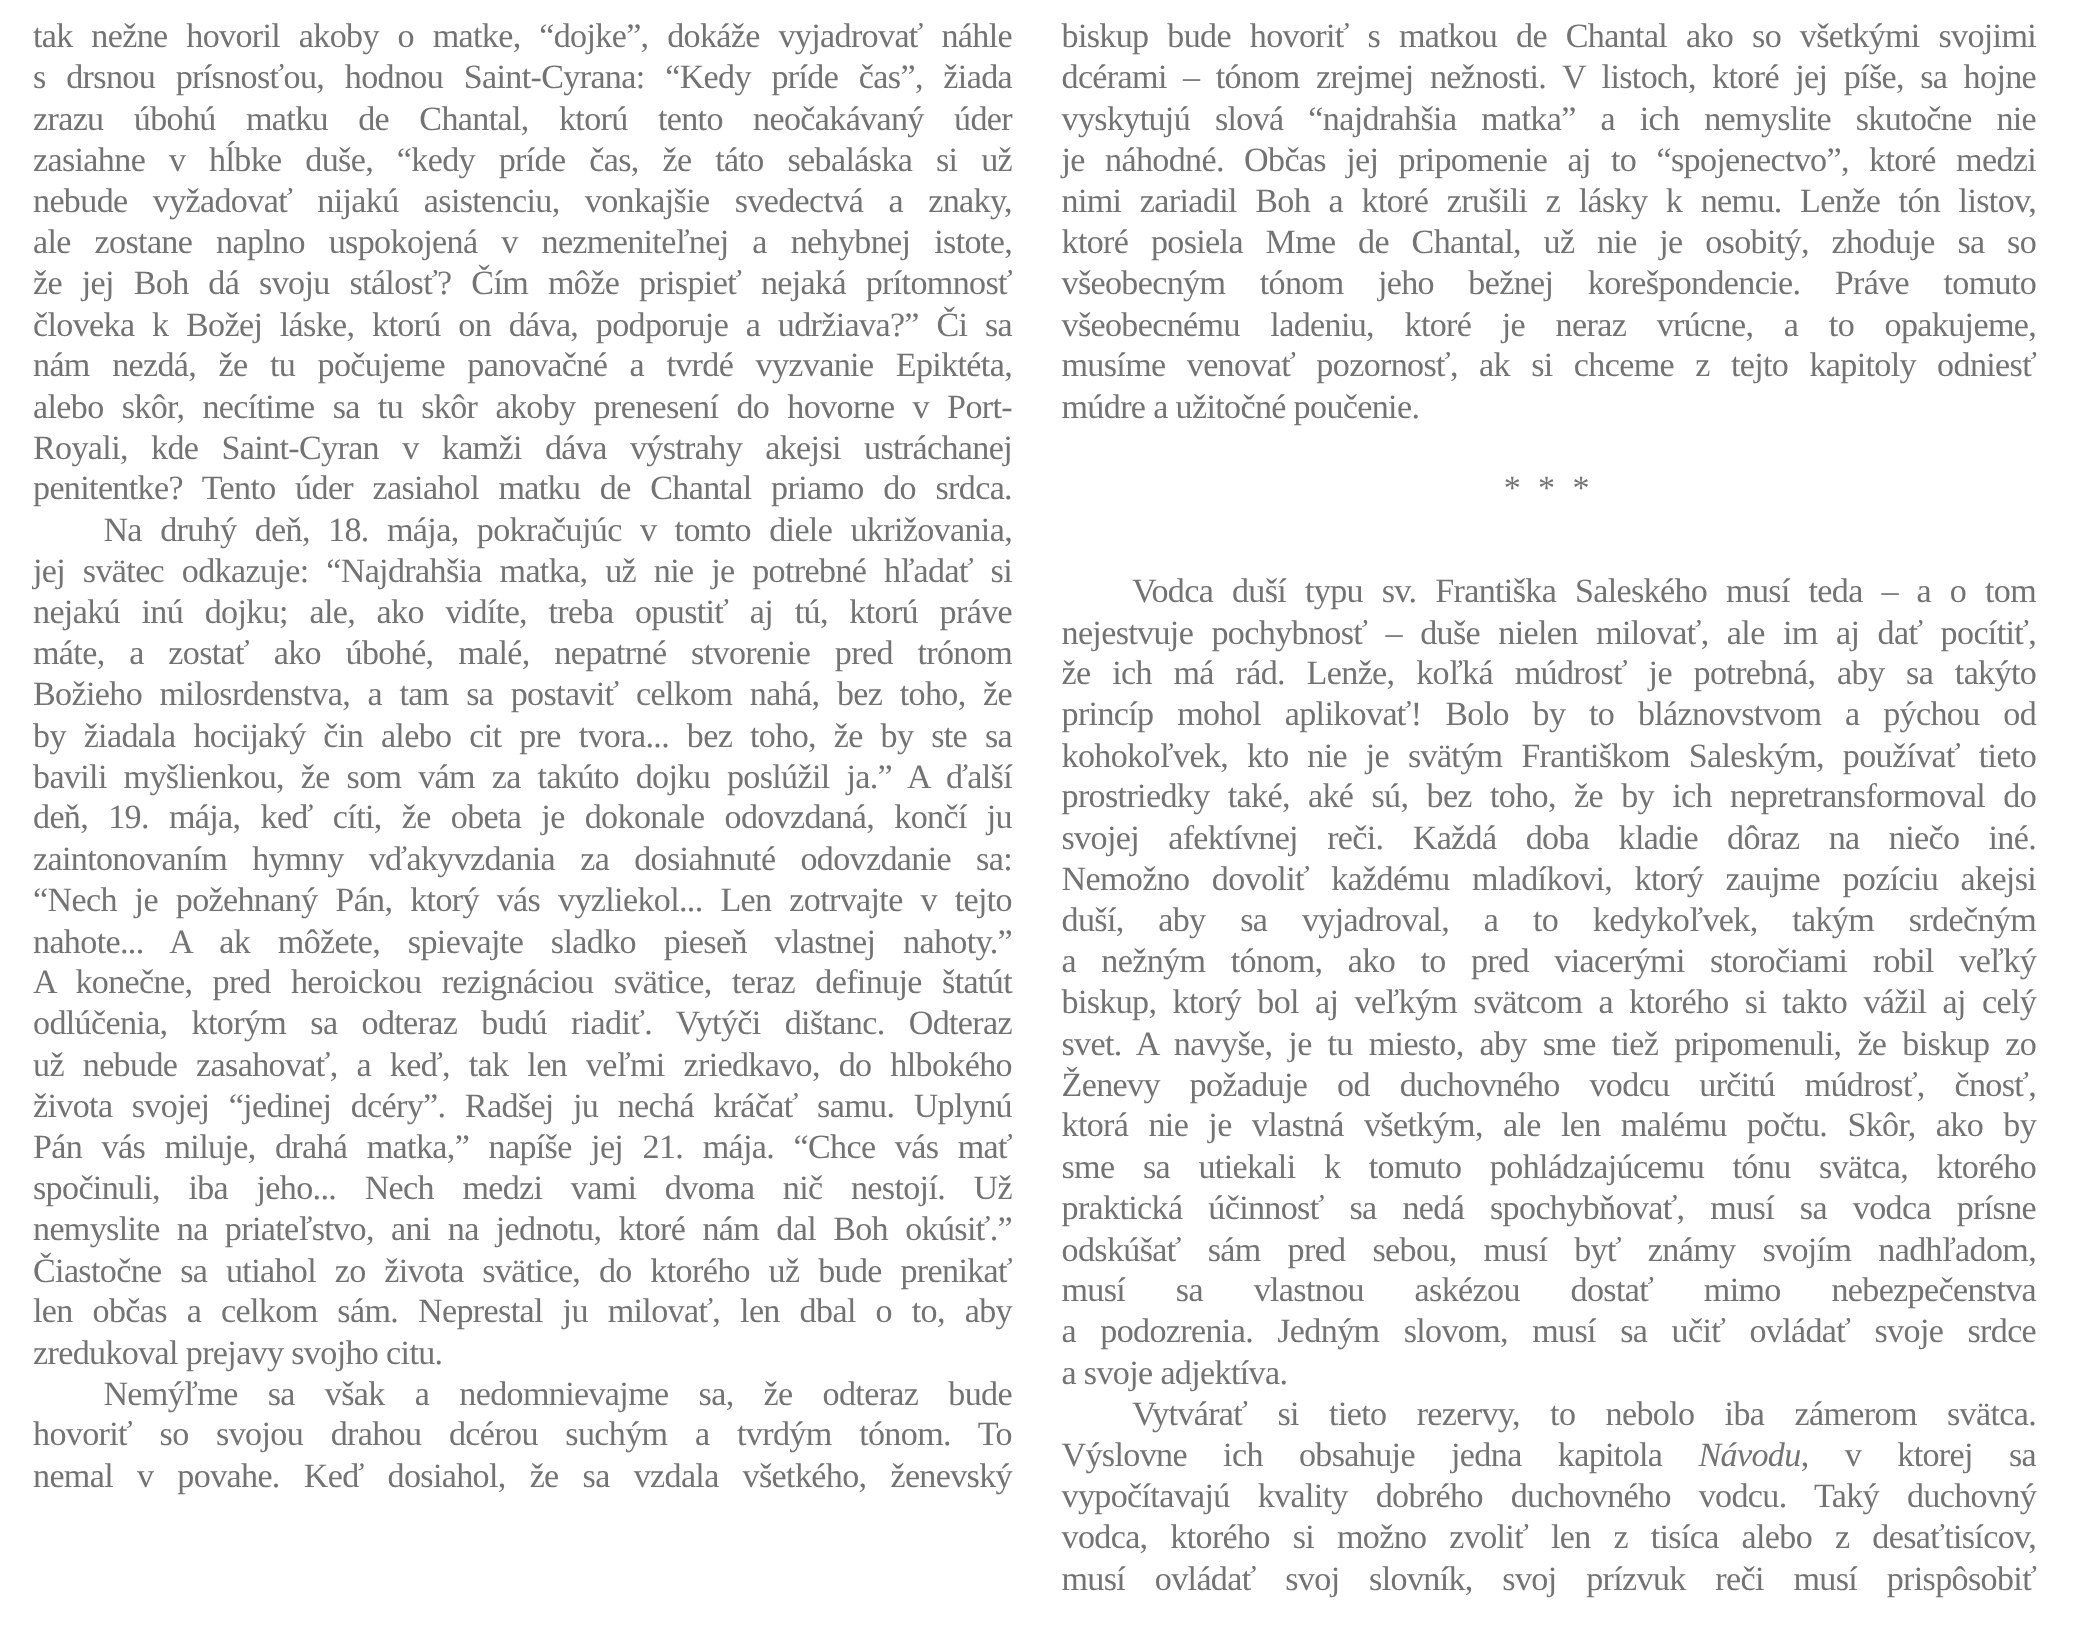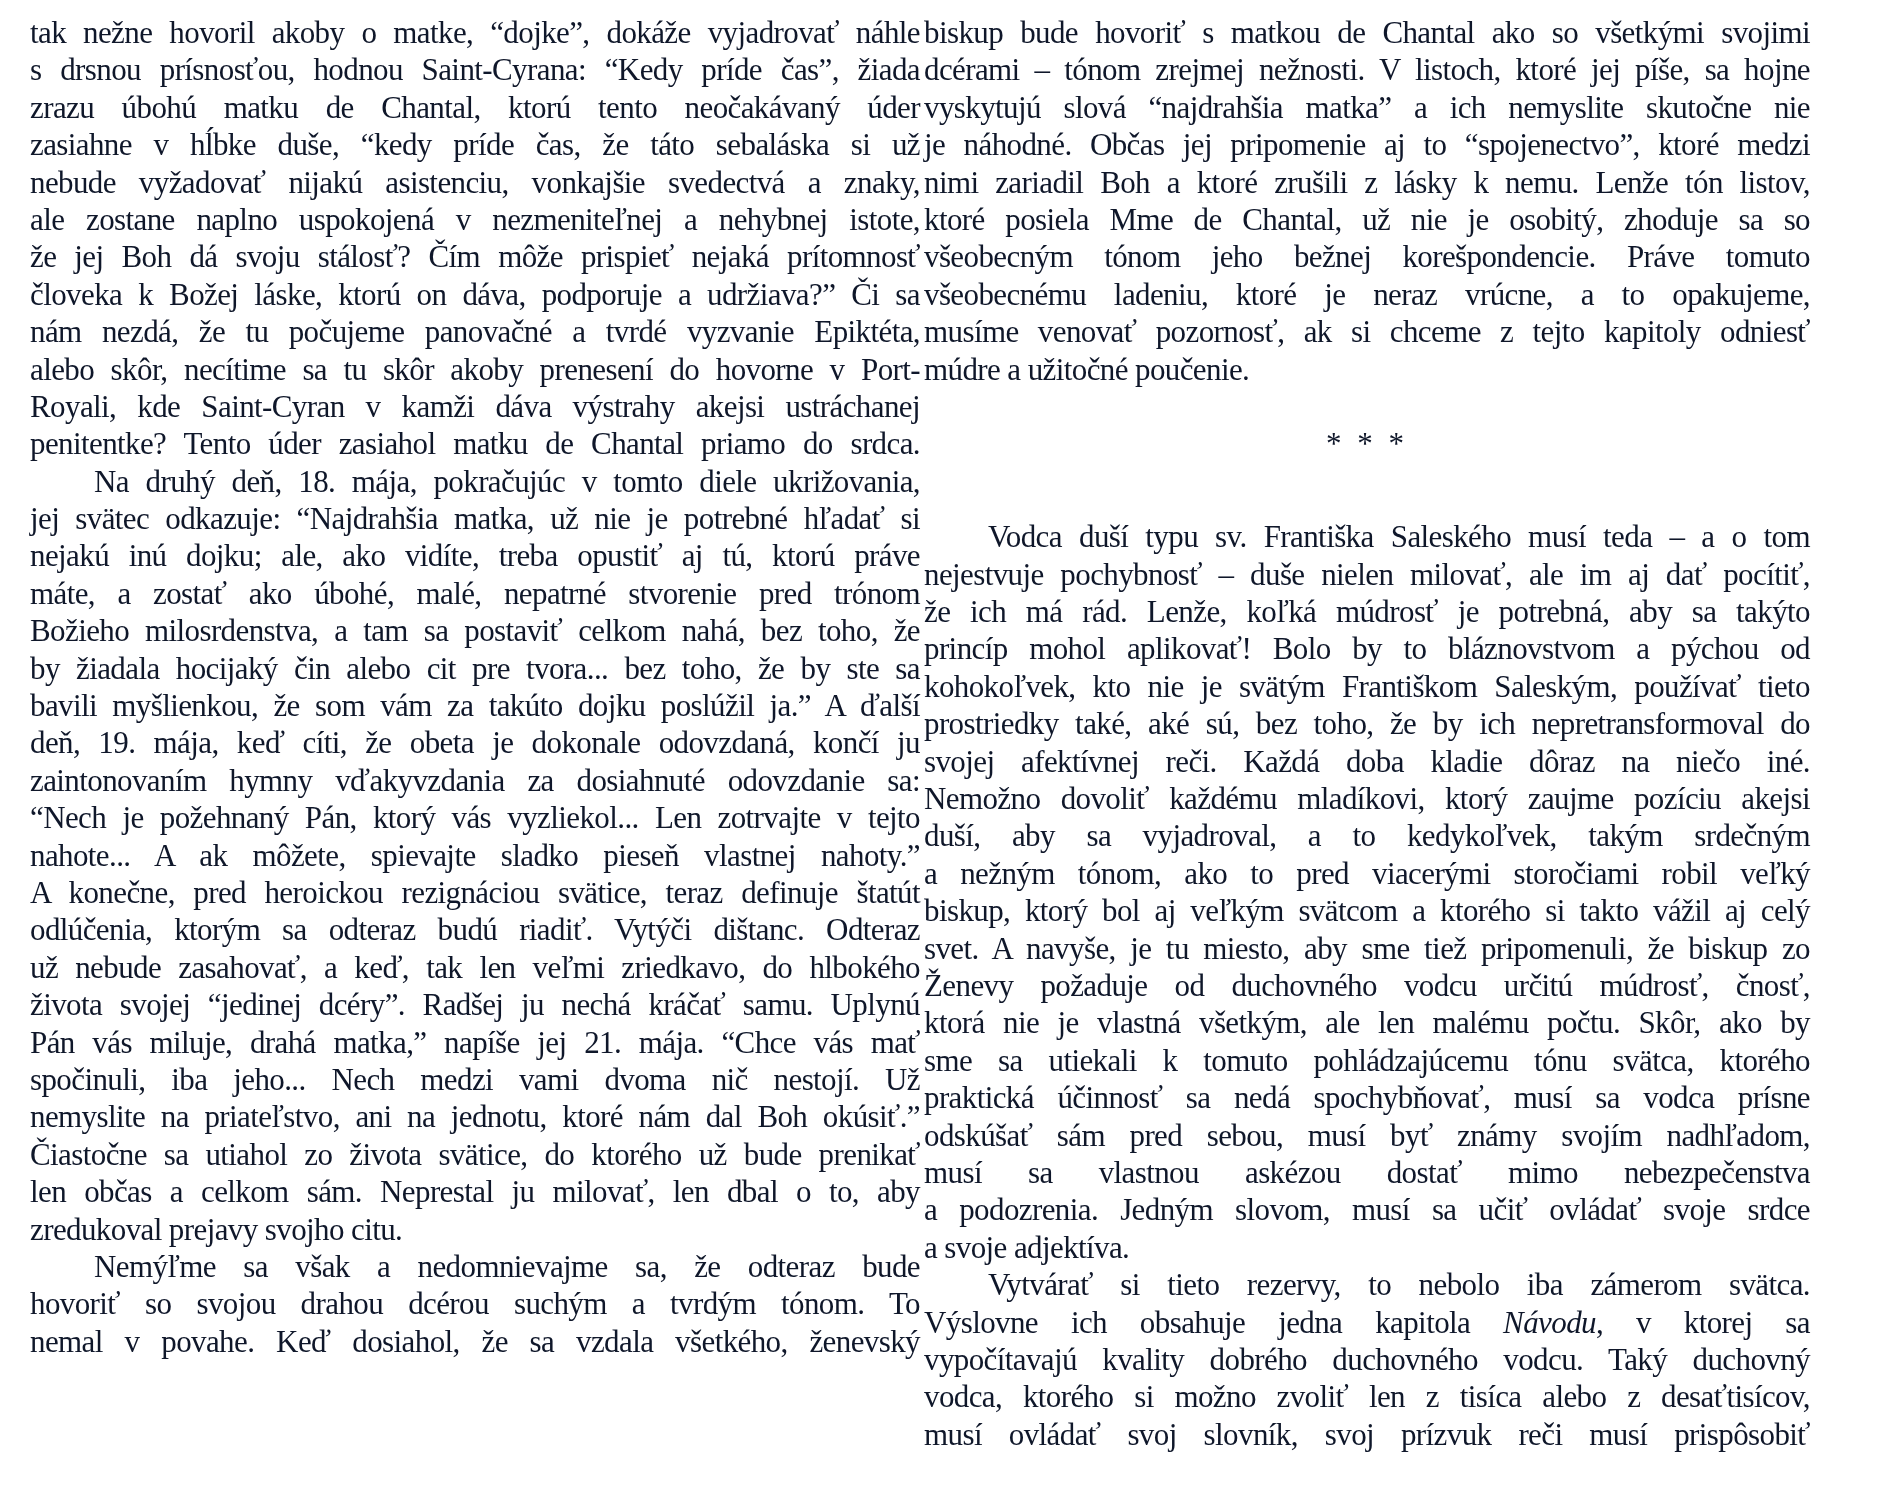--- a/index.html
+++ b/index.html
@@ -1,26 +1,26 @@
 <!DOCTYPE html>
 <html><head>
 <meta charset="utf-8">
 <style>
   html, body { margin: 0; padding: 0; background: #ffffff; }
   body { width: 1894px; height: 1500px; overflow: hidden; position: relative; }
   .page {
     position: absolute; top: 0; left: 0; width: 1894px; height: 1500px;
     font-family: "Liberation Serif", "DejaVu Serif", serif;
-    color: #0f172a;
+    color: #737373;
     font-size: 31px;
     line-height: 37.4px;
   }
   .col { position: absolute; top: 14px; }
   .col-left { left: 30px; width: 890px; }
-  .col-right { left: 924px; width: 886px; }
+  .col-right { left: 965px; width: 886px; }
   .line {
     display: block;
     white-space: nowrap;
     text-align: justify;
     text-align-last: justify;
     height: 37.4px;
     letter-spacing: -0.6px;
     transform-origin: left center;
   }
   .line.last { text-align-last: left; }

